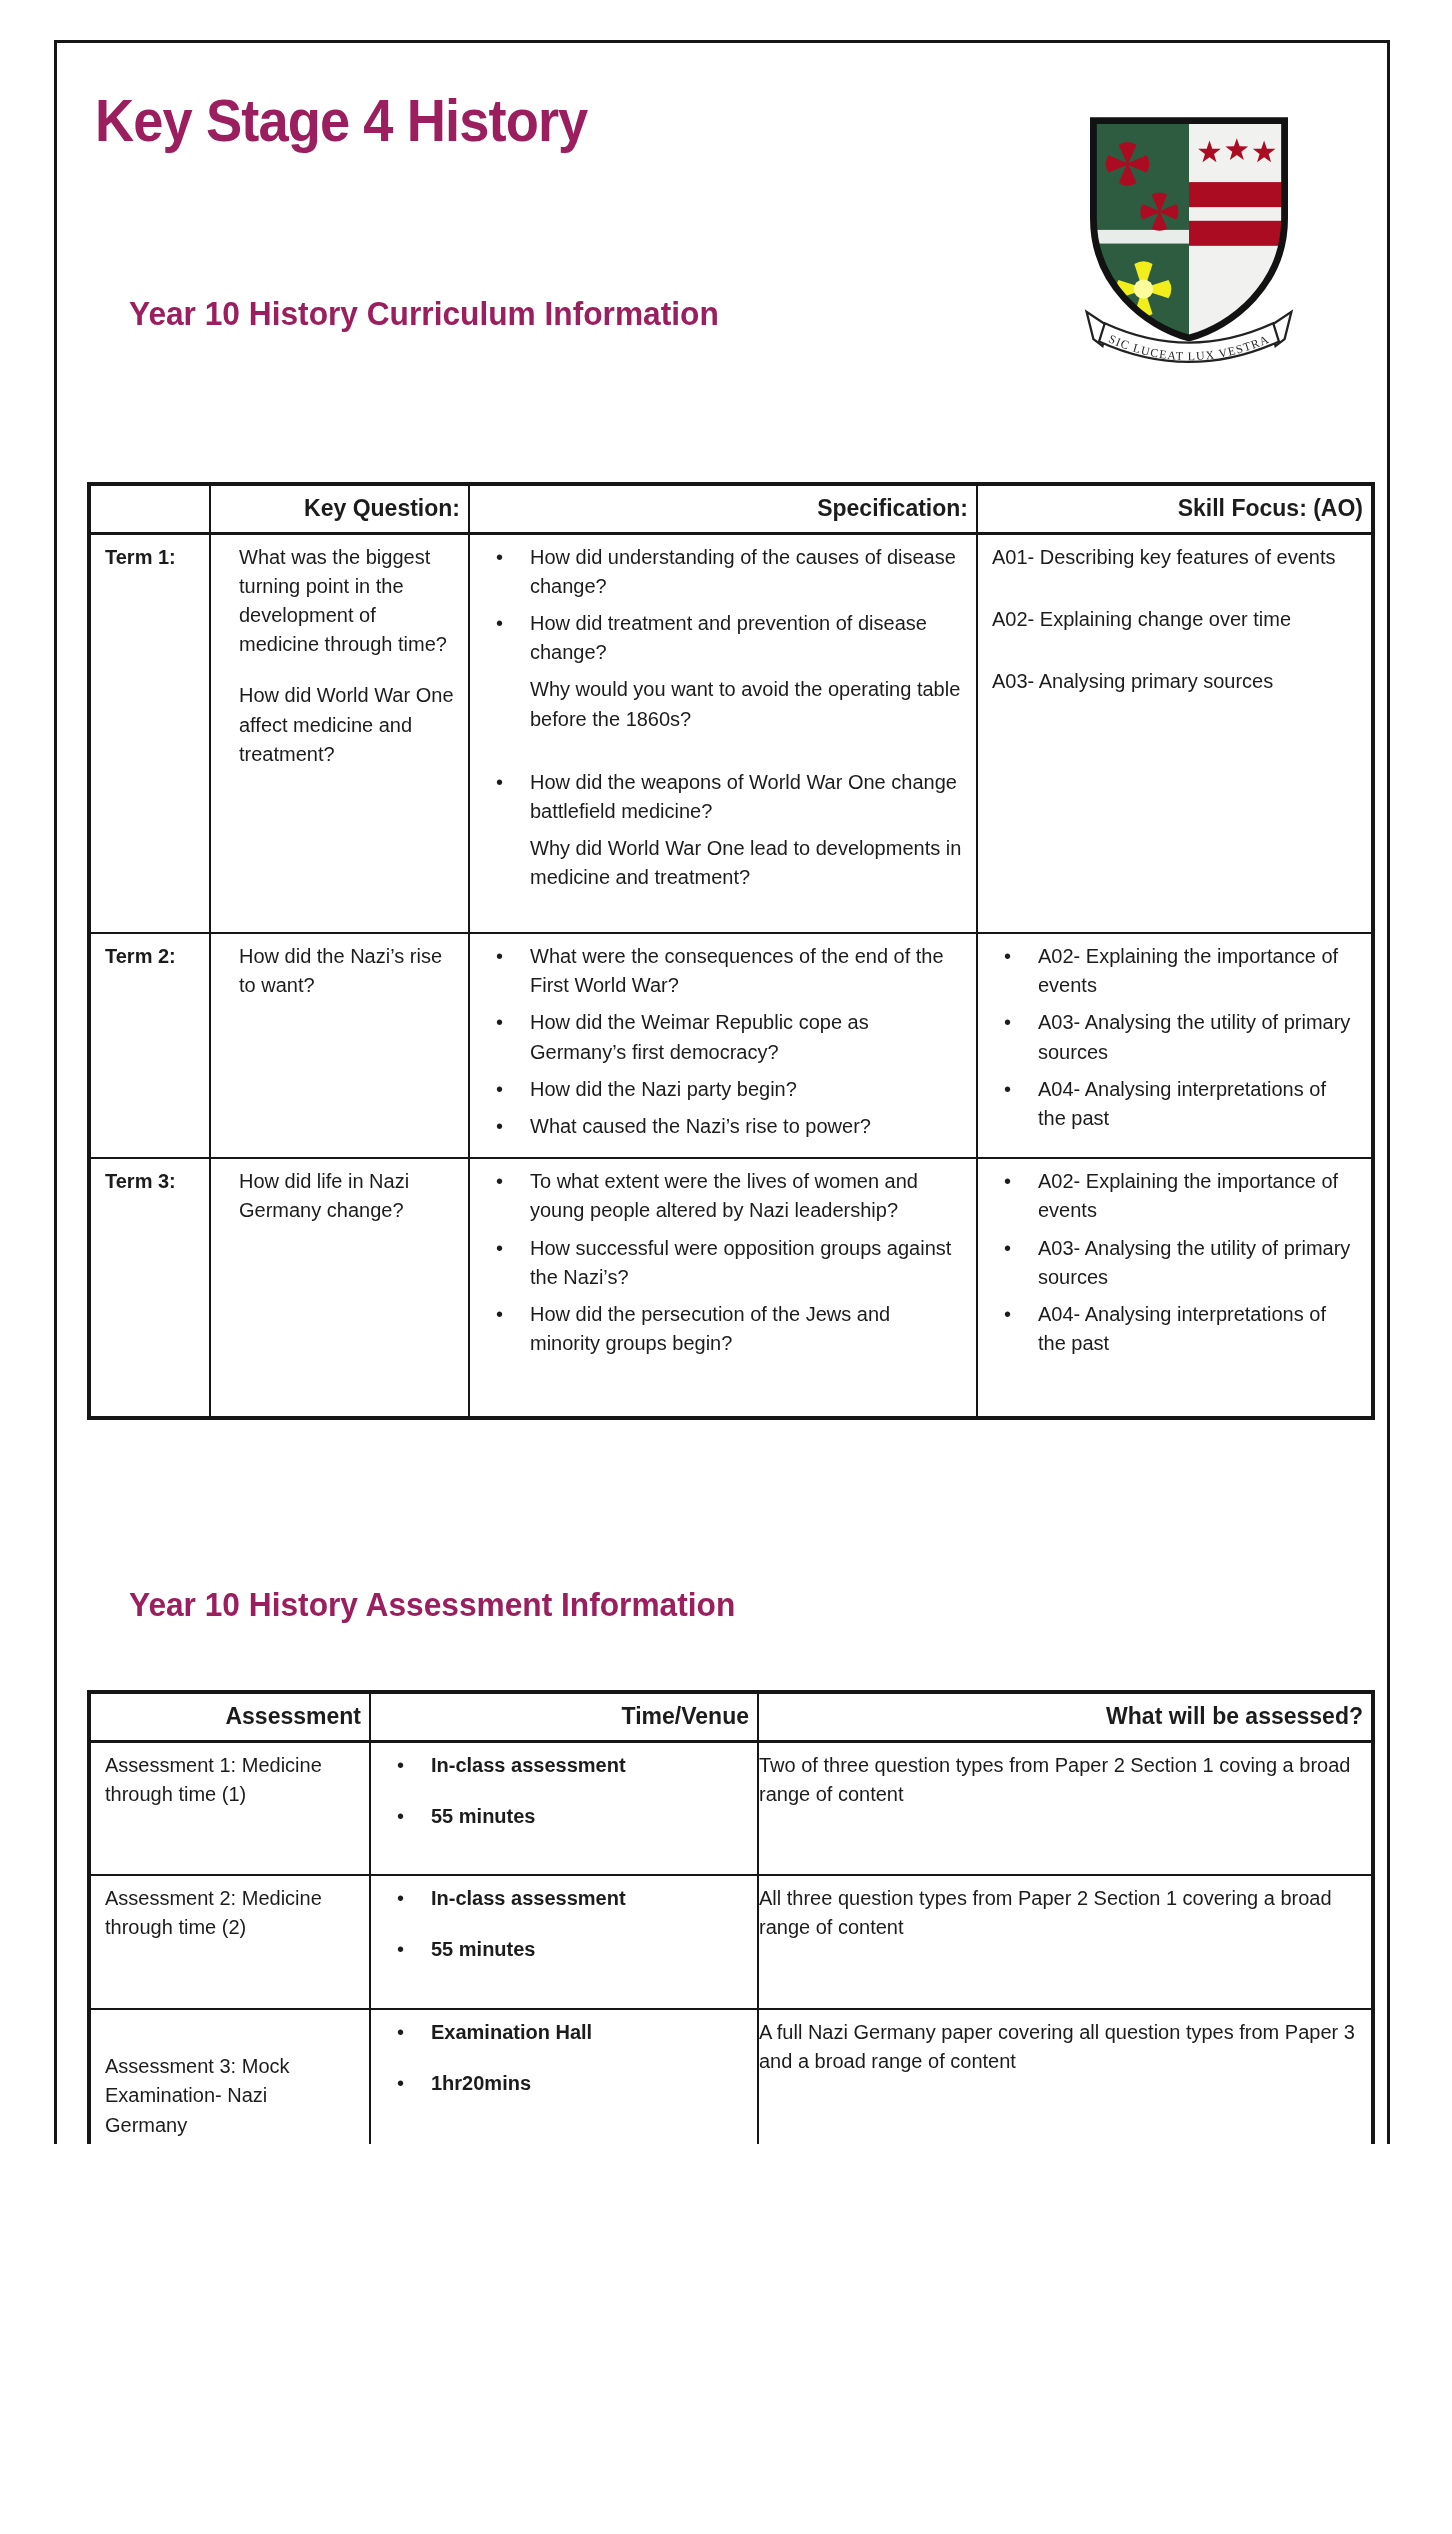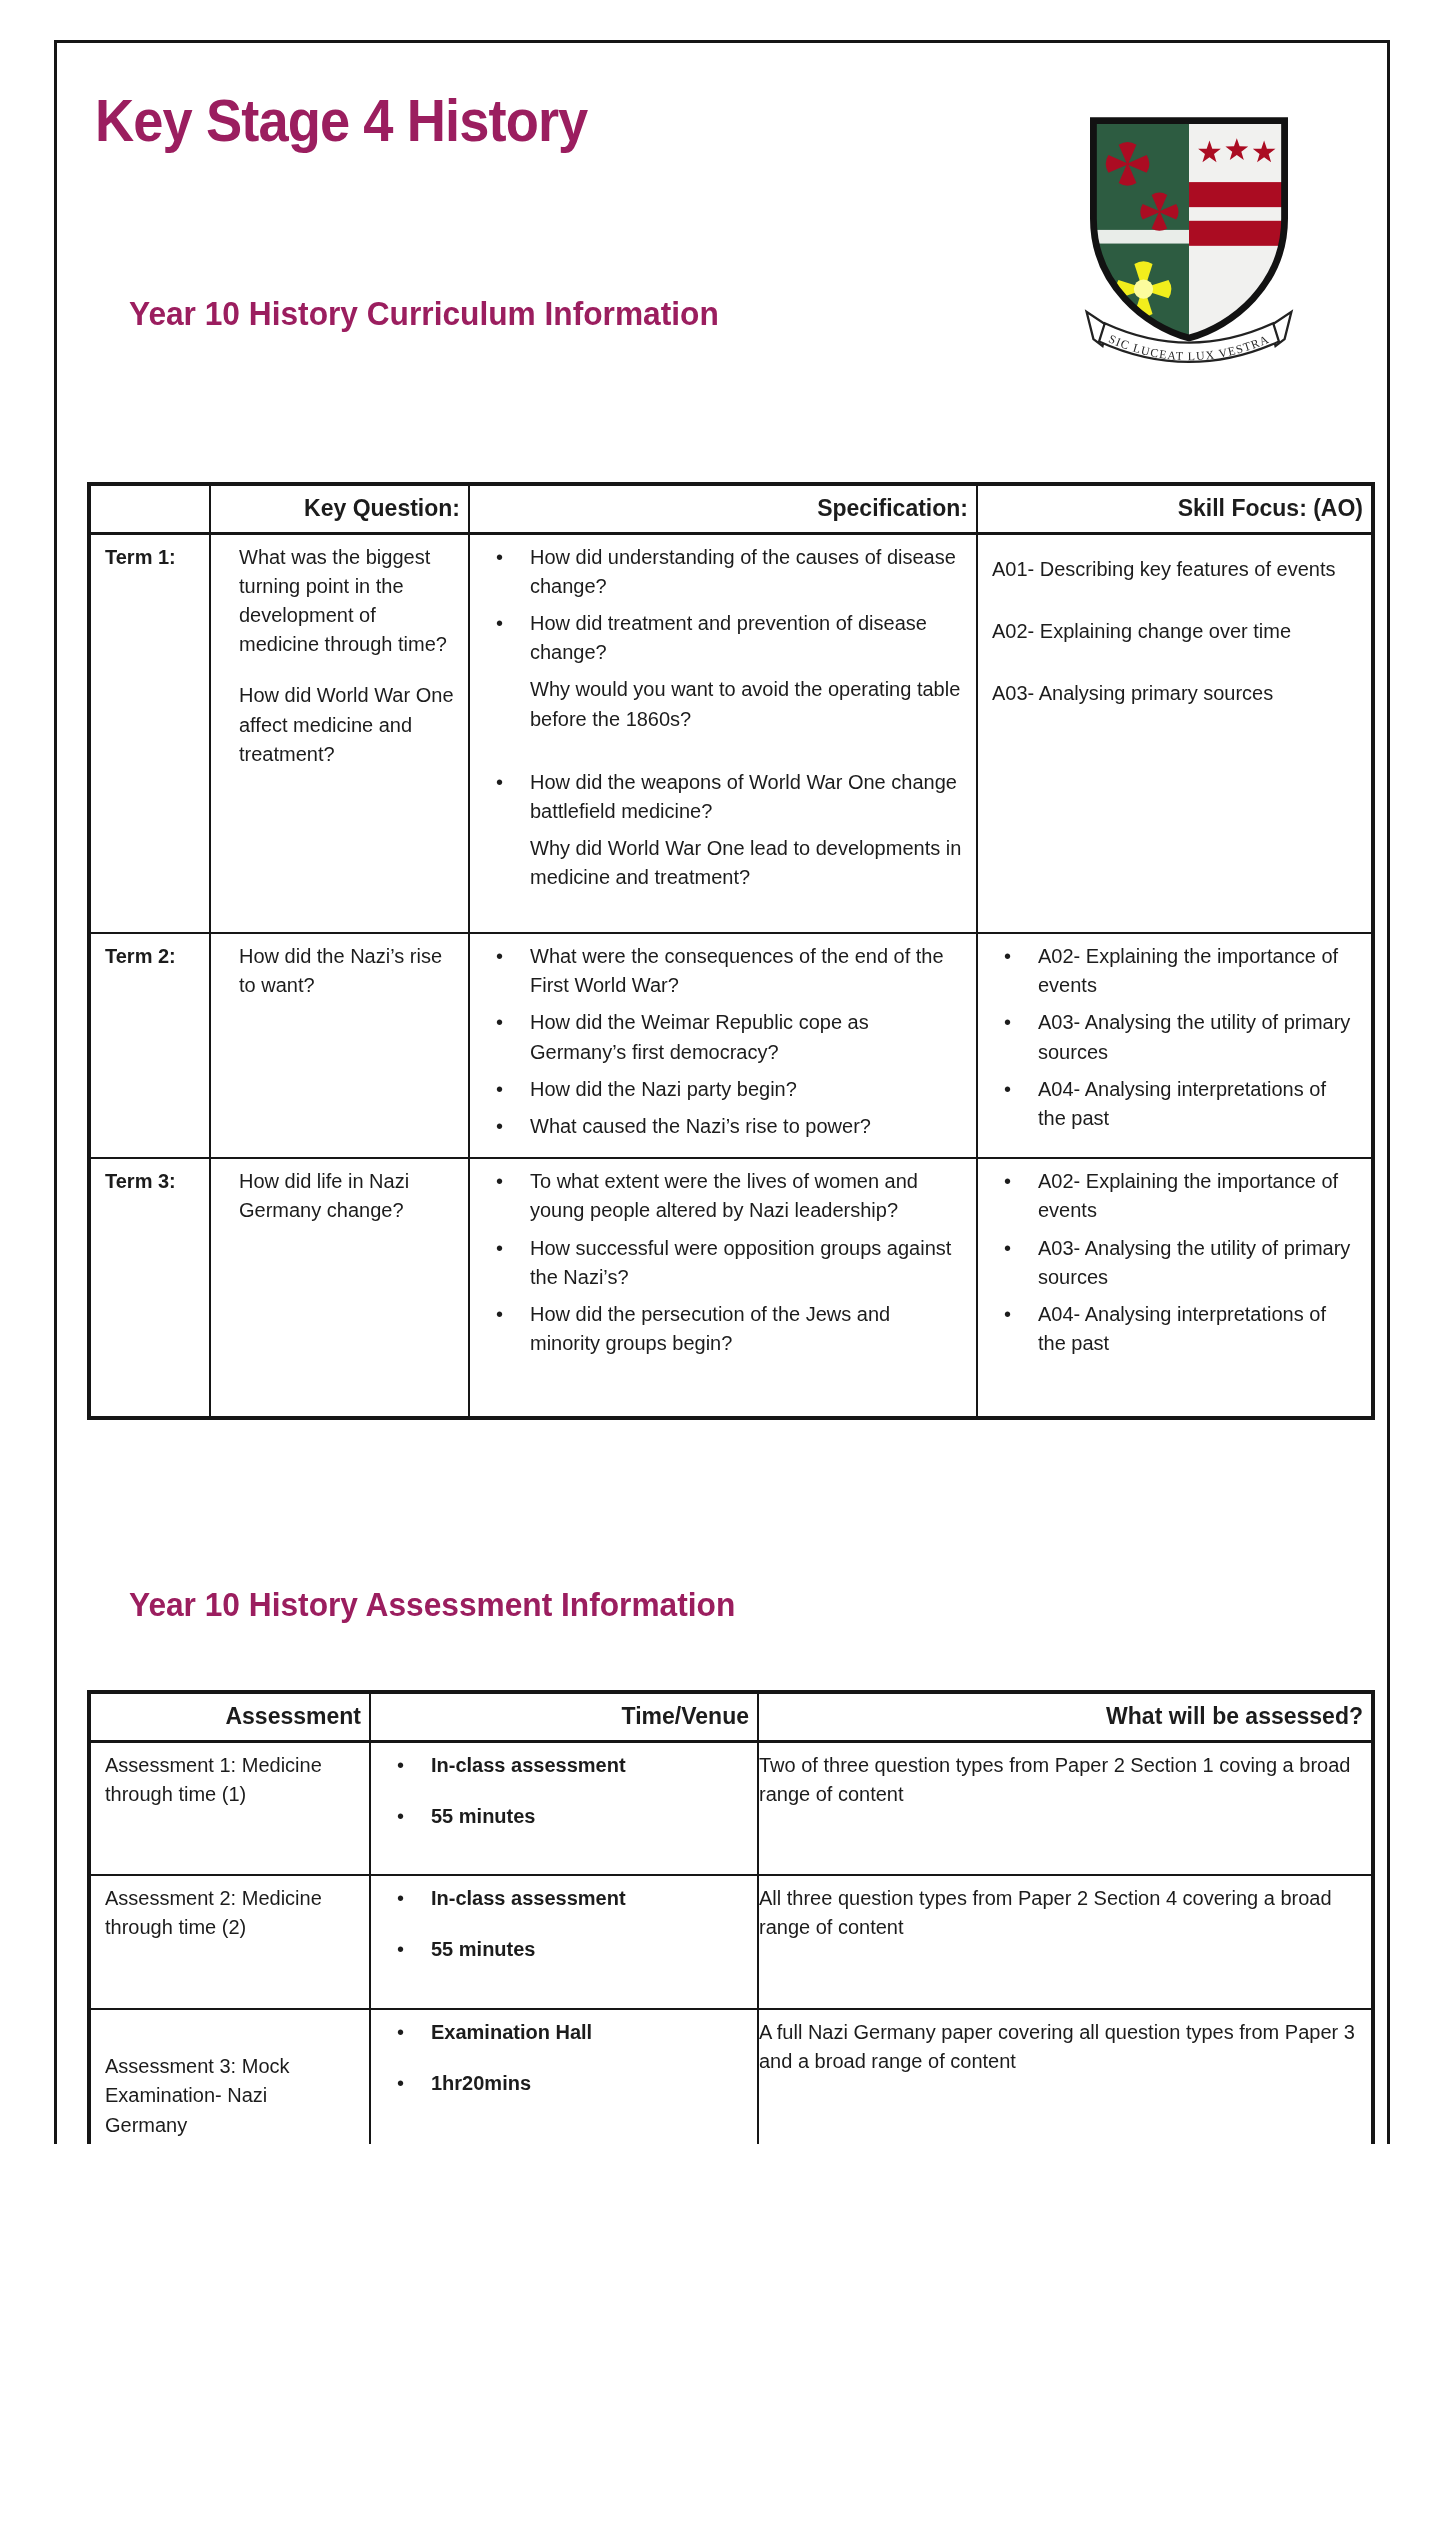--- a/index.html
+++ b/index.html
@@ -33,21 +33,21 @@
   .curr tbody tr:nth-child(1){height:400px}
   .curr tbody tr:nth-child(2){height:225px}
   .curr tbody tr:nth-child(3){height:260px}
   .term{font-weight:bold;padding-left:14px}
   .kq{padding-left:28px;padding-right:10px}
   .para + .para{margin-top:22px}
   .li{display:flex;margin:0 0 8px 0}
   .li.gap{margin-top:34px}
   .dot{flex:0 0 48px;padding-left:14px;text-align:left}
   .li-text{flex:1 1 auto}
-  .plain-line{margin:12px 0 2px 2px}
+  .plain-line{margin:0 0 2px 2px}
   .plain-line.gap{margin-top:33px}
 
   .assess{position:absolute;left:87px;top:1690px;width:1284px}
   .assess thead tr{height:46px}
   .assess tbody tr:nth-child(1){height:134px}
   .assess tbody tr:nth-child(2){height:134px}
   .assess tbody tr:nth-child(3){height:175px}
   .assess tbody tr:nth-child(3) td.a-name{vertical-align:middle}
   .a-name{padding-left:14px;padding-right:30px}
   .col-tv .li-text{font-weight:bold}
@@ -273,21 +273,21 @@
           <td class="col-tv">
             <div class="li">
               <span class="dot">•</span>
               <span class="li-text">In-class assessment</span>
             </div>
             <div class="li">
               <span class="dot">•</span>
               <span class="li-text">55 minutes</span>
             </div>
           </td>
-          <td class="a-what">All three question types from Paper 2 Section 4 covering a broad range of content</td>
+          <td class="a-what">All three question types from Paper 2 Section 1 covering a broad range of content</td>
         </tr>
         <tr>
           <td class="a-name">Assessment 3: Mock Examination- Nazi Germany</td>
           <td class="col-tv">
             <div class="li">
               <span class="dot">•</span>
               <span class="li-text">Examination Hall</span>
             </div>
             <div class="li">
               <span class="dot">•</span>

